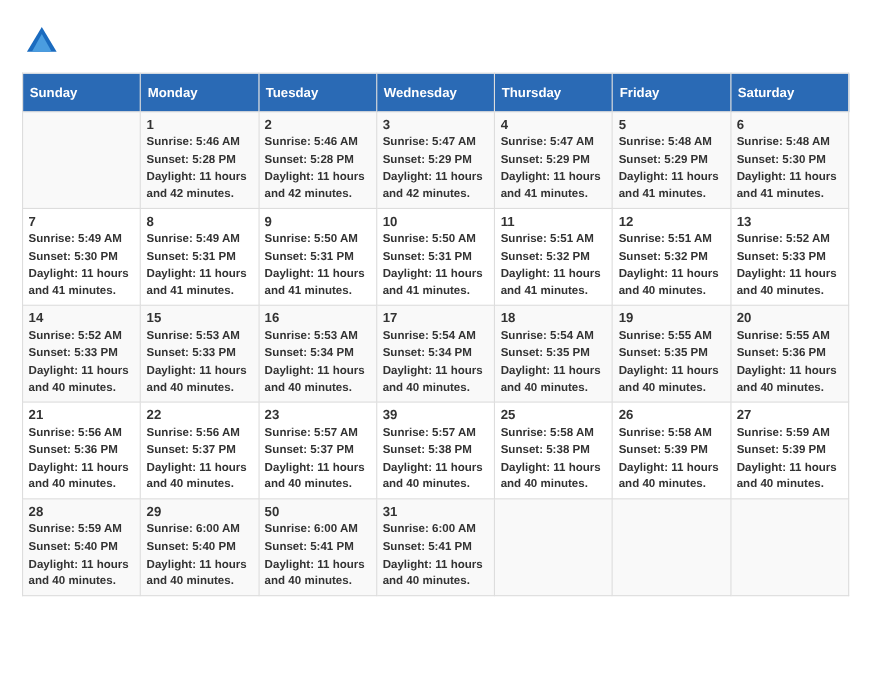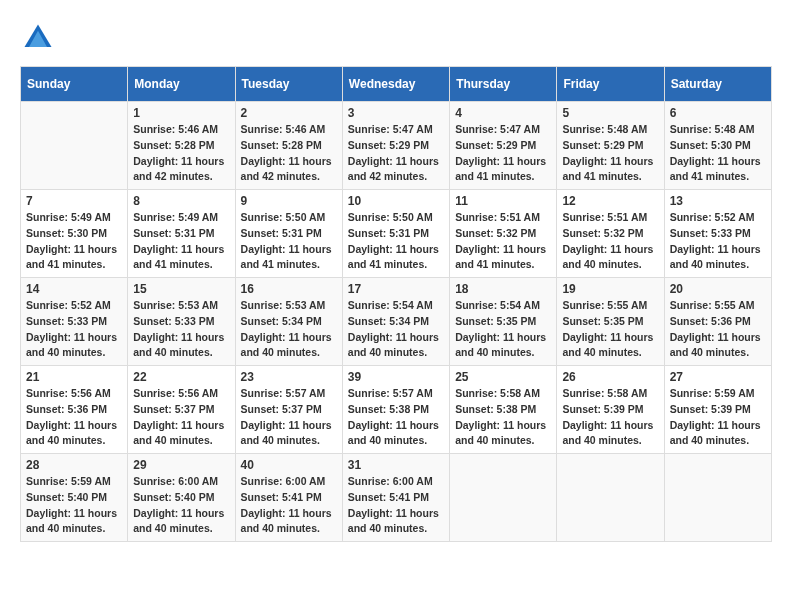--- a/index.html
+++ b/index.html
@@ -358,21 +358,21 @@
         </td>
         <td>
           <span class="day-num">29</span>
         <div class="day-info">
           <span>Sunrise: 6:00 AM</span><br>
           <span>Sunset: 5:40 PM</span><br>
           <span>Daylight: 11 hours and 40 minutes.</span>
         </div>
         </td>
         <td>
-          <span class="day-num">40</span>
+          <span class="day-num">50</span>
         <div class="day-info">
           <span>Sunrise: 6:00 AM</span><br>
           <span>Sunset: 5:41 PM</span><br>
           <span>Daylight: 11 hours and 40 minutes.</span>
         </div>
         </td>
         <td>
           <span class="day-num">31</span>
         <div class="day-info">
           <span>Sunrise: 6:00 AM</span><br>

